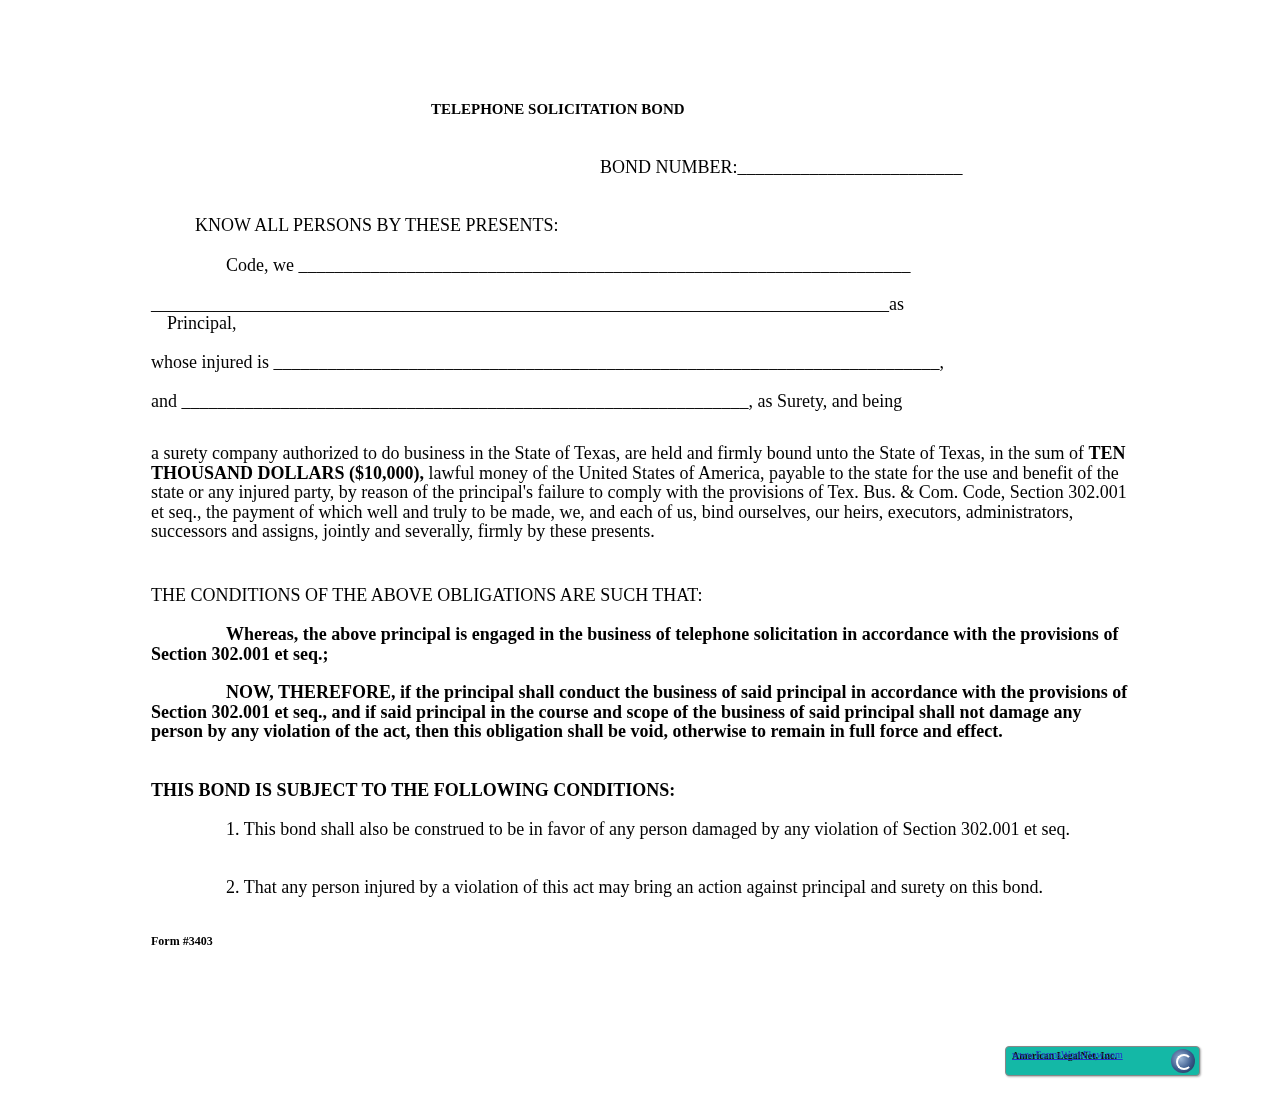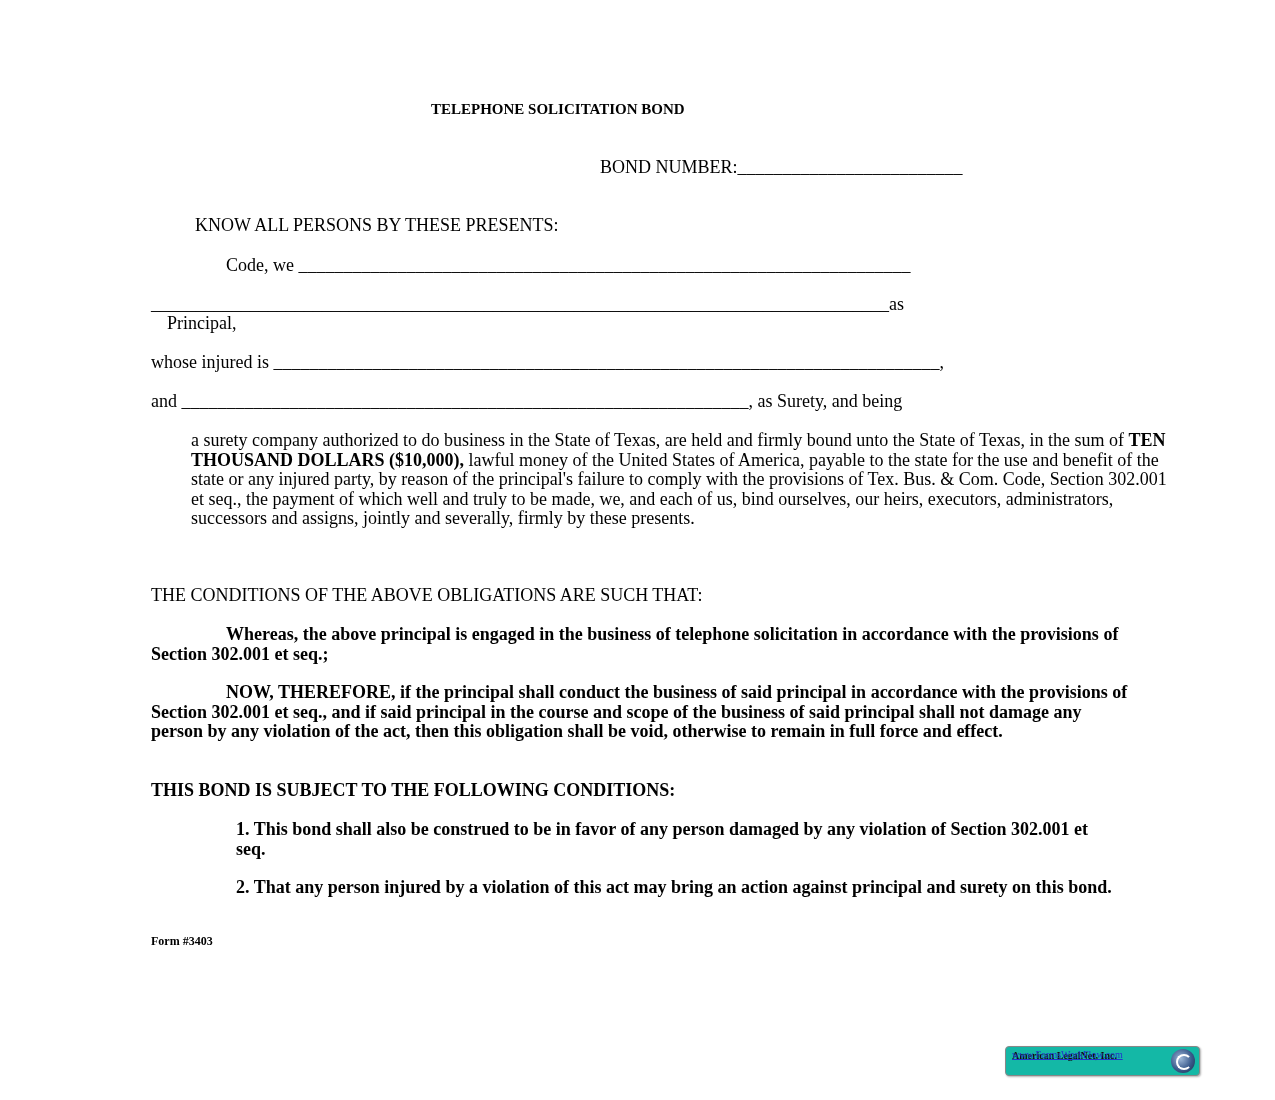--- a/index.html
+++ b/index.html
@@ -11,26 +11,26 @@
   .abs { position: absolute; white-space: nowrap; }
   .title { left: 431px; top: 100px; font-weight: bold; font-size: 15px; }
   .bondnum { left: 600px; top: 158px; }
   .know { left: 151px; top: 216px; margin-left: 44px; }
   .thatwe { left: 226px; top: 256px; }
   .principal-line { left: 151px; top: 295px; }
   .principal-word { left: 167px; top: 314px; }
   .address { left: 151px; top: 353px; }
   .surety { left: 151px; top: 392px; }
   .para { position: absolute; left: 151px; width: 980px; }
-  .p1 { top: 431px; margin-left: 40px; }
+  .p1 { top: 444px; }
   .h1 { top: 586px; font-weight: normal; }
   .p2 { top: 625px; font-weight: bold; }
   .p3 { top: 683px; font-weight: bold; }
   .h2 { top: 781px; font-weight: bold; }
-  .li { position: absolute; left: 226px; width: 880px; font-weight: bold; margin-left: 10px; }
+  .li { position: absolute; left: 226px; width: 880px; font-weight: normal; }
   .li1 { top: 820px; }
   .li2 { top: 878px; }
   .indent { display: inline-block; width: 75px; }
   .form { left: 151px; top: 932px; font-size: 12px; font-weight: bold; }
   .logo {
     position: absolute; left: 1005px; top: 1046px; width: 193px; height: 28px;
     border: 1px solid #888; border-radius: 4px; background: #14b8a6;
     box-shadow: 1px 1px 2px rgba(0,0,0,0.3);
   }
   .logo .l1 { position: absolute; left: 6px; top: 3px; font-size: 10px; line-height: 11px; font-weight: bold; color: #111; }

